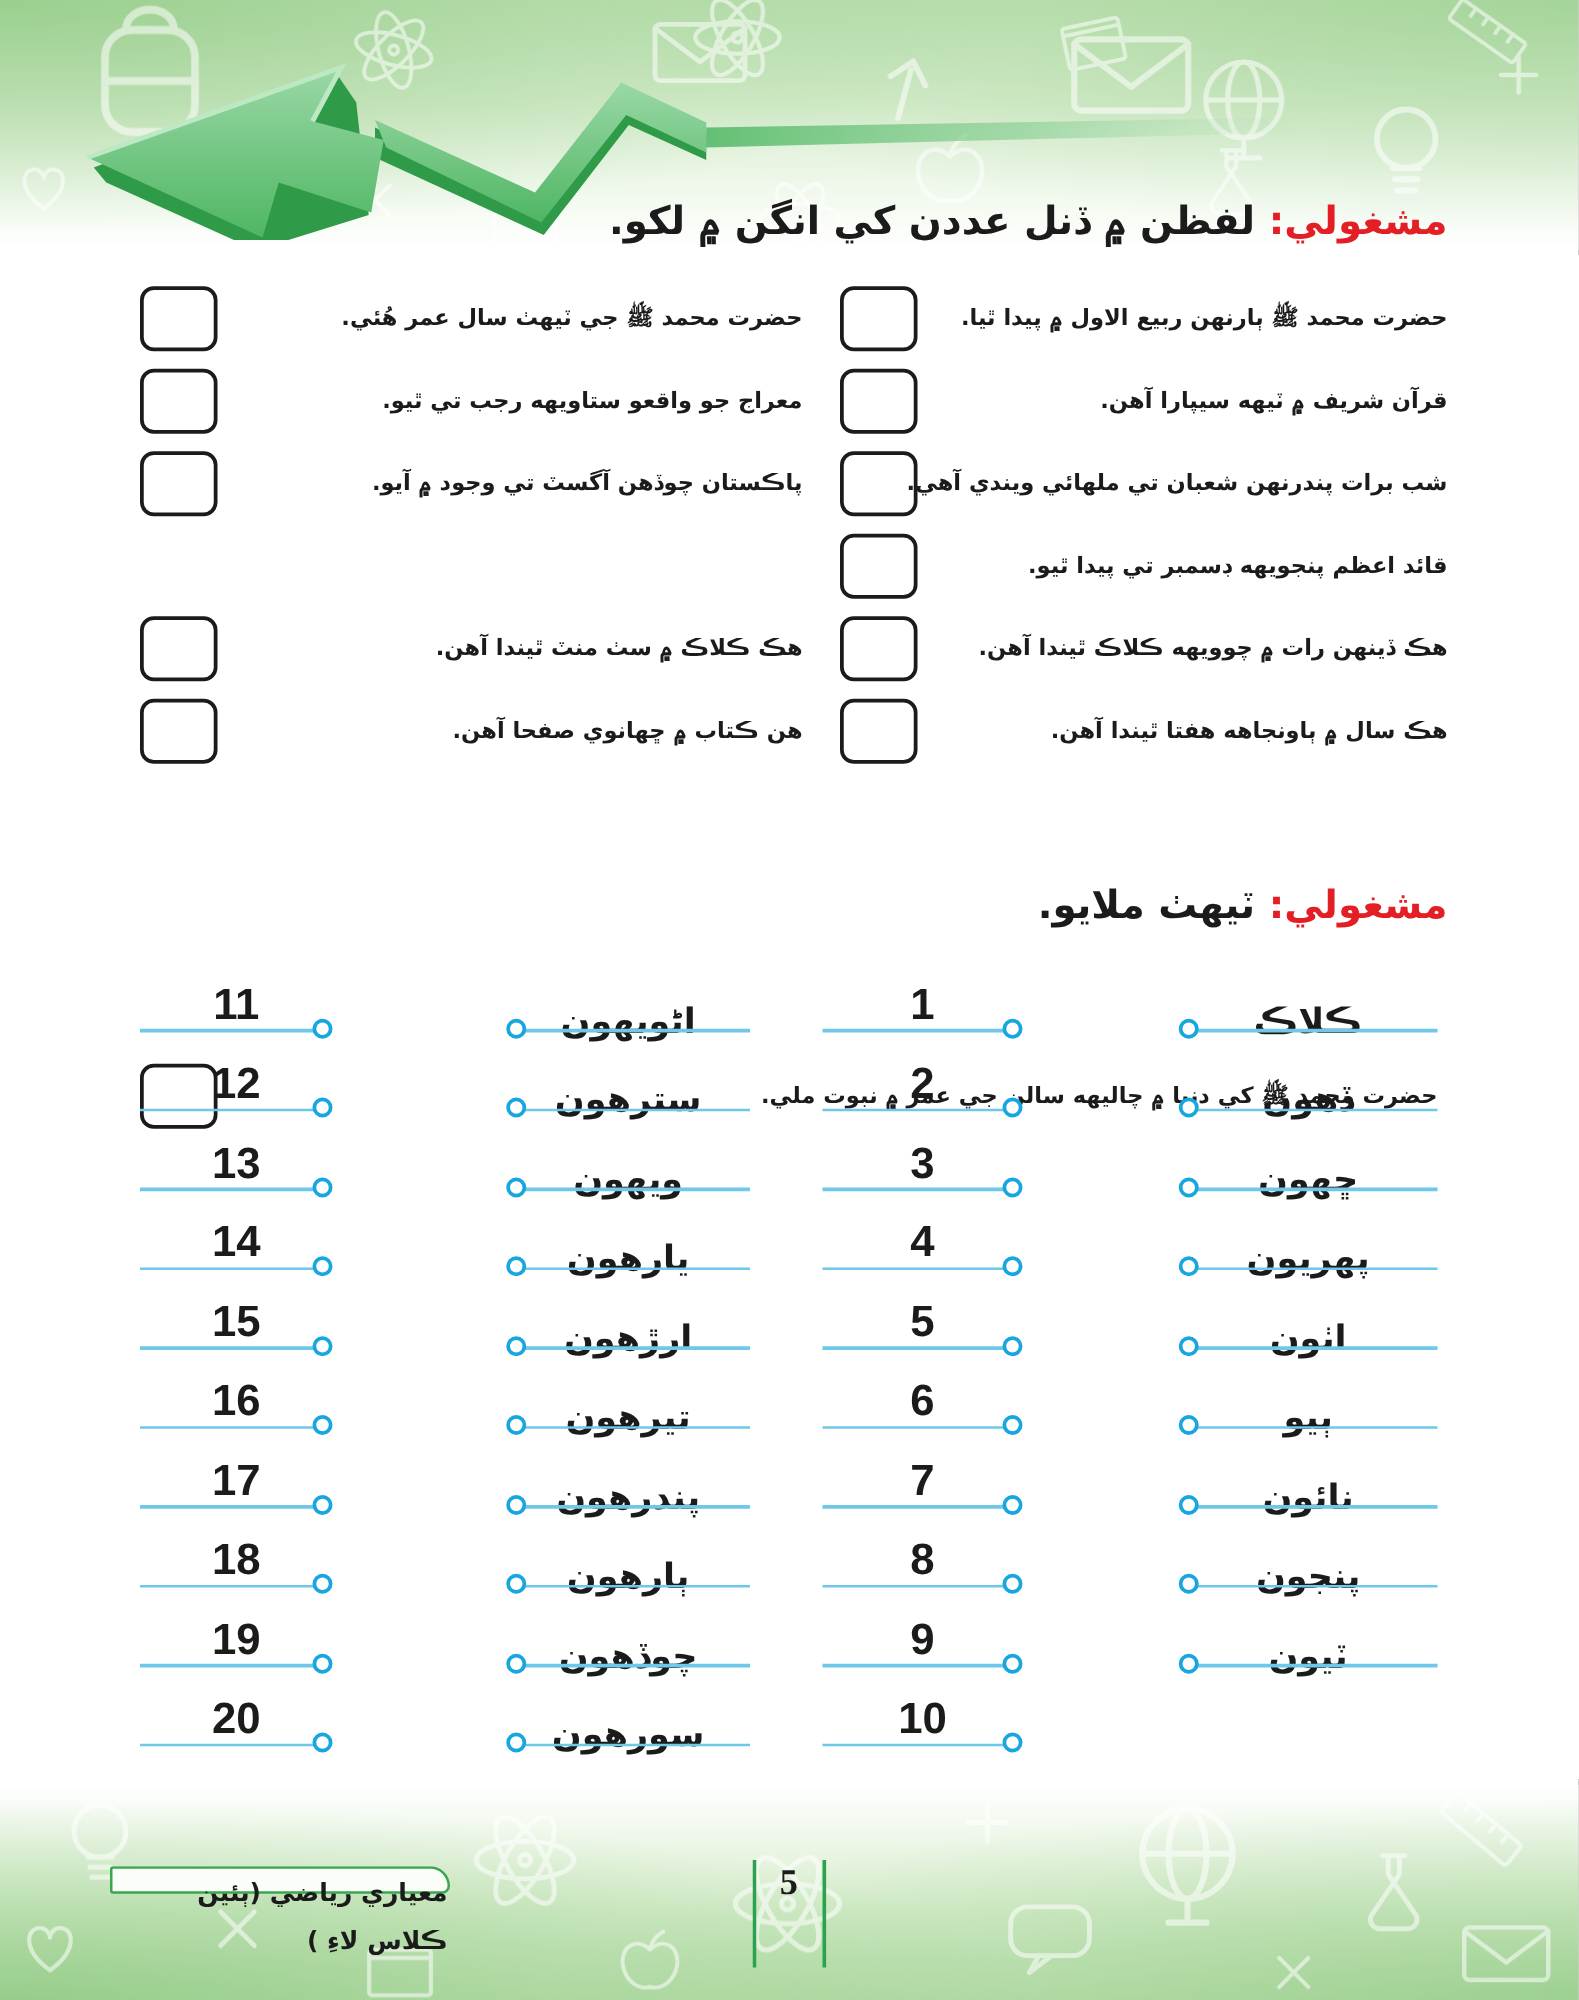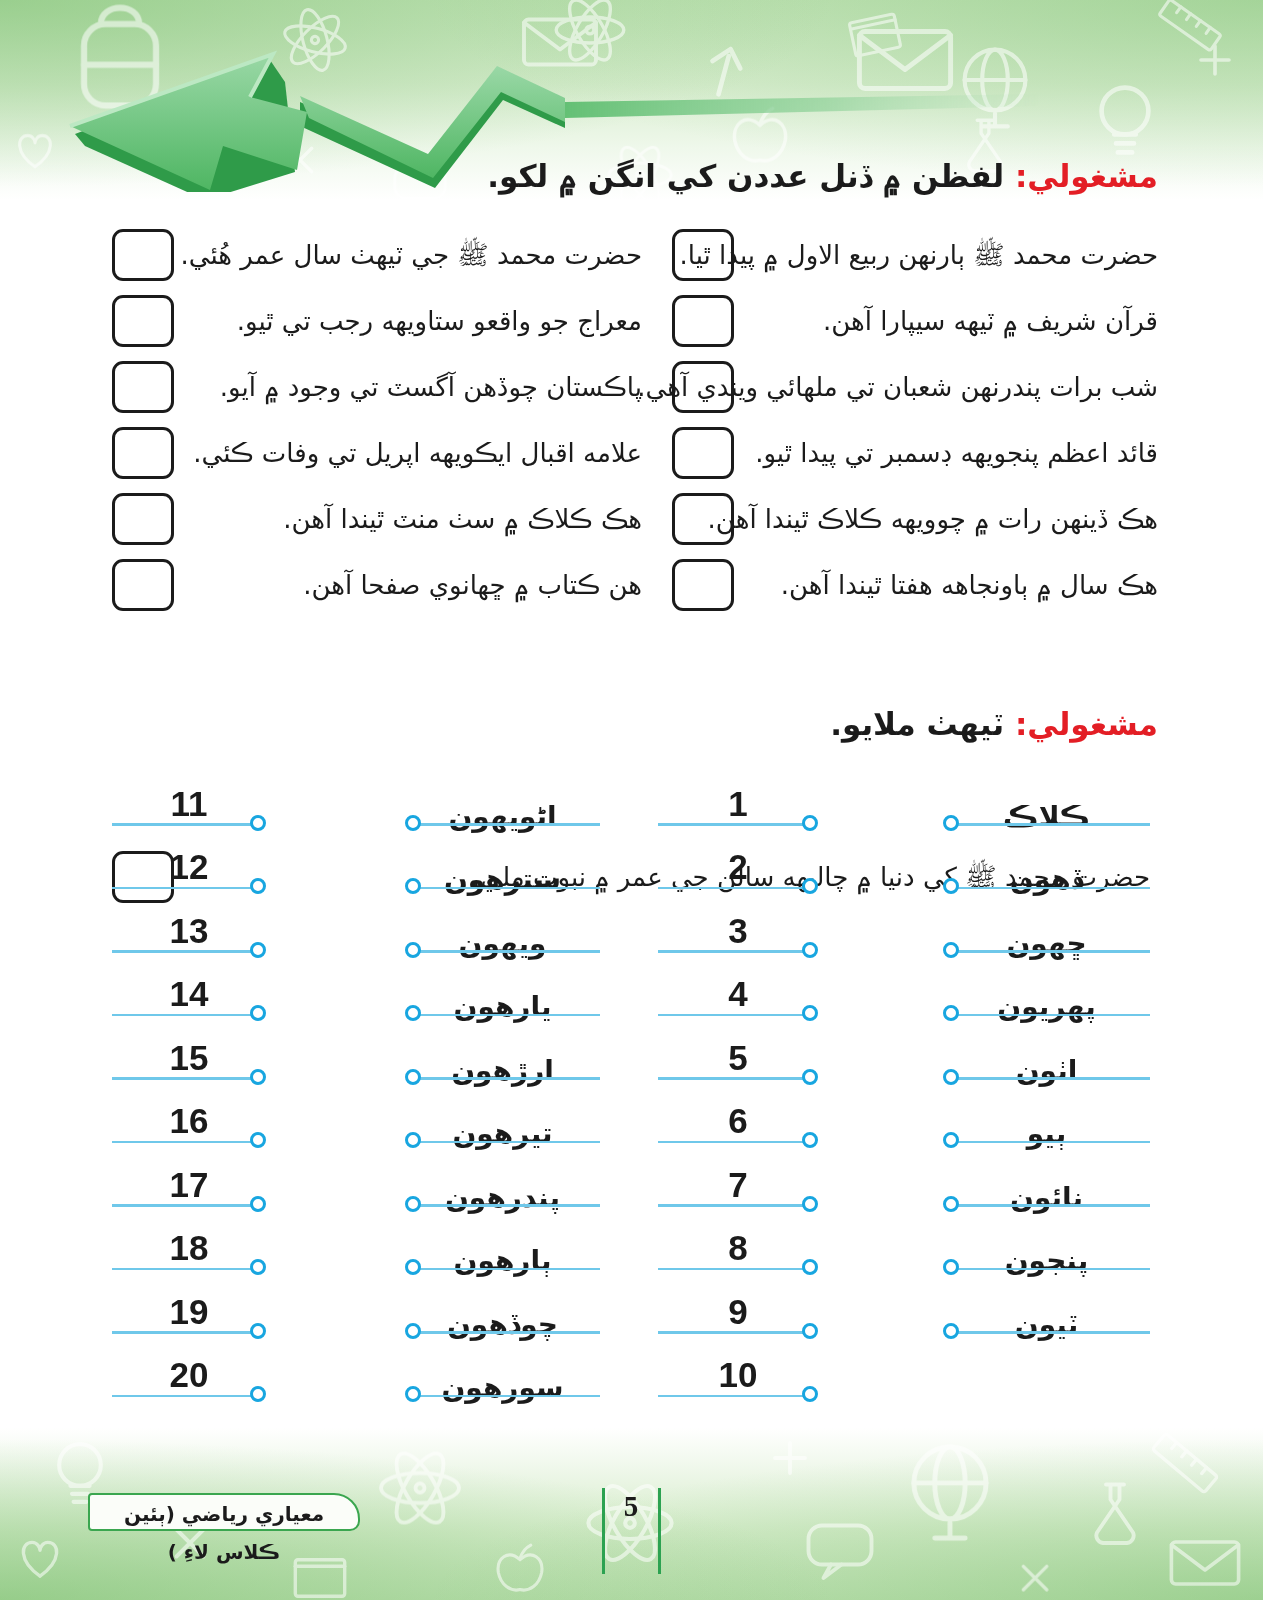--- a/index.html
+++ b/index.html
@@ -26,21 +26,21 @@
   #a1-heading{top:158px;text-align:right;}
   #a2-heading{top:706px;}
   #a1-rows{position:absolute;left:0;top:226px;width:100%;height:470px;z-index:2;}
   .s-row{position:absolute;left:0;width:100%;height:58px;}
   .half{position:absolute;top:0;height:58px;}
   .half-right{left:672px;width:486px;}
   .half-left{left:112px;width:530px;}
   .ans-box{position:absolute;left:0;top:3px;width:62px;height:52px;border:3px solid #1b1b1b;
            border-radius:11px;background:#ffffff;box-sizing:border-box;}
   .sentence{position:absolute;left:78px;right:0;top:0;line-height:58px;direction:rtl;
-            white-space:nowrap;font-weight:400;font-size:26px;}
+            white-space:nowrap;font-weight:700;font-size:18px;}
   #full-row{position:absolute;left:0;top:848px;width:100%;height:58px;z-index:2;}
   #full-row .sentence{left:190px;right:113px;}
   
   .m-col{position:absolute;top:770px;z-index:2;}
   .m-item{position:relative;height:63.5px;}
   .m-line{position:absolute;bottom:8px;height:2.5px;background:#6fc8ea;}
   .m-circle{position:absolute;bottom:3px;width:10px;height:10px;border:3px solid #18a6e0;
             border-radius:50%;background:#ffffff;}
   .m-circle.right{right:0;}
   .m-circle.left{left:0;}
@@ -49,23 +49,23 @@
   .m-label.word{direction:rtl;font-weight:700;font-size:28px;}
   #col-nums-11-20{left:112px;width:154px;}
   #col-nums-11-20 .m-line{left:0;right:14px;}
   #col-words-11-20{left:405px;width:195px;}
   #col-words-11-20 .m-line{left:14px;right:0;}
   #col-nums-1-10{left:658px;width:160px;}
   #col-nums-1-10 .m-line{left:0;right:14px;}
   #col-words-1-10{left:943px;width:207px;}
   #col-words-1-10 .m-line{left:14px;right:0;}
   
-  .book-label{position:absolute;left:88px;top:1493px;width:272px;height:38px;z-index:3;
+  .book-label{position:absolute;left:88px;top:1493px;width:272px;height:22px;z-index:3;
               border:2.5px solid #3aa64f;border-radius:4px 26px 10px 4px;background:#fbfdf9;
-              direction:rtl;text-align:center;line-height:38px;font-weight:700;font-size:20px;
+              direction:rtl;line-height:38px;font-weight:700;font-size:20px;
               box-sizing:border-box;}
   .page-bar{position:absolute;width:3px;top:1488px;height:86px;background:#2ca251;z-index:3;}
   #bar-l{left:602px;} #bar-r{left:658px;}
   .page-num{position:absolute;left:603px;width:56px;top:1490px;text-align:center;z-index:3;
             font-family:"Liberation Serif",serif;font-weight:700;font-size:29px;}
 </style>
 </head>
 <body>
 
 <div class="page">
@@ -233,24 +233,20 @@
         <div class="half half-left">
           <div class="ans-box"></div>
           <div class="sentence">پاڪستان چوڏهن آگسٽ تي وجود ۾ آيو.</div>
         </div>
       </div>
       <div class="s-row" style="top: 198px;">
         <div class="half half-right">
           <div class="ans-box"></div>
           <div class="sentence">قائد اعظم پنجويهه ڊسمبر تي پيدا ٿيو.</div>
         </div>
-        <div class="half half-left">
-          <div class="ans-box"></div>
-          <div class="sentence">علامه اقبال ايڪويهه اپريل تي وفات ڪئي.</div>
-        </div>
       </div>
       <div class="s-row" style="top: 264px;">
         <div class="half half-right">
           <div class="ans-box"></div>
           <div class="sentence">هڪ ڏينهن رات ۾ چوويهه ڪلاڪ ٿيندا آهن.</div>
         </div>
         <div class="half half-left">
           <div class="ans-box"></div>
           <div class="sentence">هڪ ڪلاڪ ۾ سٺ منٽ ٿيندا آهن.</div>
         </div>

